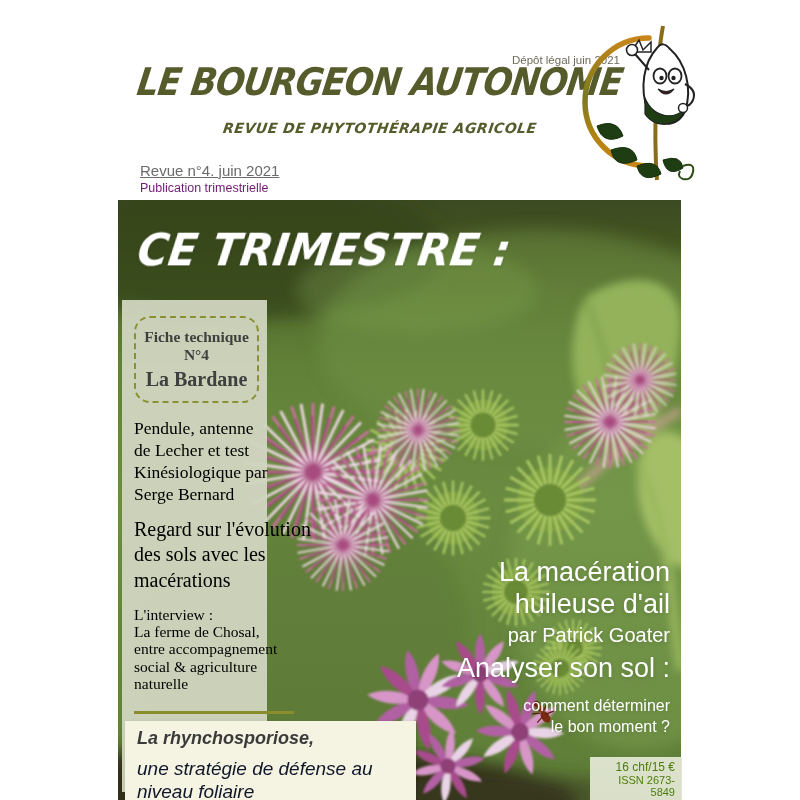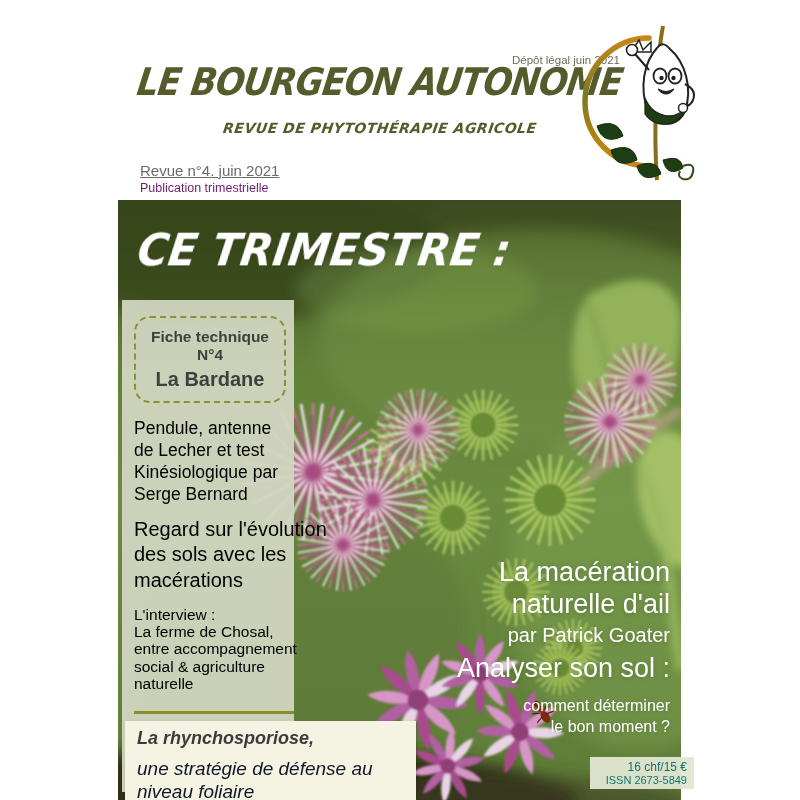--- a/index.html
+++ b/index.html
@@ -22,22 +22,22 @@
   
   .mascot{position:absolute;left:545px;top:18px;width:170px;height:170px;}
 
   
   .photo{position:absolute;left:118px;top:200px;width:563px;height:600px;overflow:hidden;}
 
   
   .headline{position:absolute;left:138px;top:226px;font-size:42px;color:#ffffff;
             transform:skewX(-8deg) scaleY(1.05);text-shadow:0 1px 4px rgba(0,0,0,.12);z-index:3;}
 
-  .sidebar{position:absolute;left:122px;top:300px;width:172px;height:492px;z-index:2;
-           background:rgba(209,214,192,.95);box-sizing:border-box;padding:16px 8px 0 12px;}
+  .sidebar{position:absolute;left:122px;top:300px;width:145px;height:492px;z-index:2;
+           background:rgba(209,214,192,.95);box-sizing:border-box;padding:16px 8px 0 12px;font-family:Liberation Serif, serif;}
   .badge{border:2.5px dashed #8b9033;border-radius:16px;padding:10px 4px;text-align:center;color:#3f3f3f;}
   .badge .b1{font-size:15.5px;font-weight:700;}
   .badge .b2{font-size:20px;font-weight:700;margin-top:4px;}
   .s-item{color:#000000;}
   .s-item.i1{margin-top:14px;font-size:17.5px;line-height:1.26;}
   .s-item.i2{margin-top:12px;font-size:20px;line-height:1.26;}
   .s-item.i3{margin-top:13px;font-size:15.5px;line-height:1.12;}
   .divider{margin-top:18px;height:3px;background:#8a8d2b;width:160px;}
 
   .note{position:absolute;left:125px;top:721px;width:291px;box-sizing:border-box;z-index:4;
@@ -46,22 +46,22 @@
   .note .n2{font-size:19px;font-style:italic;color:#0f172a;line-height:1.22;margin-top:8px;}
 
   .art{position:absolute;right:130px;text-align:right;color:#ffffff;z-index:3;
        text-shadow:0 1px 5px rgba(0,0,0,.18);}
   .art1{top:556px;}
   .art2{top:652px;}
   .art .t{font-size:27px;line-height:1.2;}
   .art .a{font-size:20px;margin-top:3px;}
   .art .s{font-size:16px;line-height:1.3;margin-top:12px;}
 
-  .pricebox{position:absolute;left:590px;top:757px;width:104px;box-sizing:border-box;z-index:3;
-            background:rgba(226,231,210,.95);padding:3px 7px;text-align:right;color:#0f766e;}
+  .pricebox{position:absolute;left:590px;top:757px;width:92px;box-sizing:border-box;z-index:3;
+            background:rgba(226,231,210,.95);padding:3px 7px;text-align:right;color:#4d7c0f;}
   .pricebox .p1{font-size:12px;}
   .pricebox .p2{font-size:11px;}
 </style>
 </head>
 <body>
 
 <div class="page">
 
   <div class="depot">Dépôt légal  juin 2021</div>
   <div class="mag-title brush">LE BOURGEON AUTONOME</div>
@@ -260,21 +260,21 @@
   </div>
 
   <div class="note">
     <div class="n1">La rhynchosporiose,</div>
     <div class="n2 pre">une stratégie de défense au
 niveau foliaire</div>
   </div>
 
   <div class="art art1">
     <div class="t pre">La macération
-naturelle d'ail</div>
+huileuse d'ail</div>
     <div class="a">par Patrick Goater</div>
   </div>
   <div class="art art2">
     <div class="t">Analyser son sol :</div>
     <div class="s pre">comment déterminer
 le bon moment ?</div>
   </div>
 
   <div class="pricebox">
     <div class="p1">16 chf/15 €</div>

